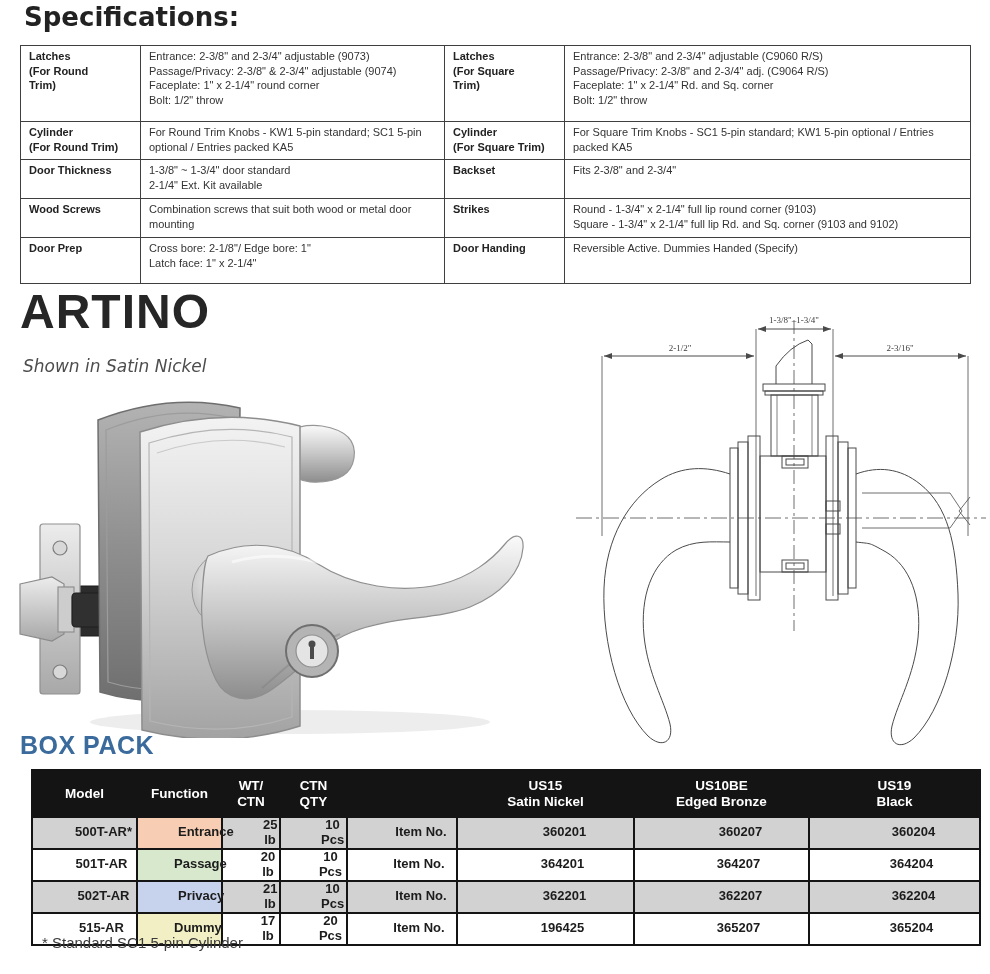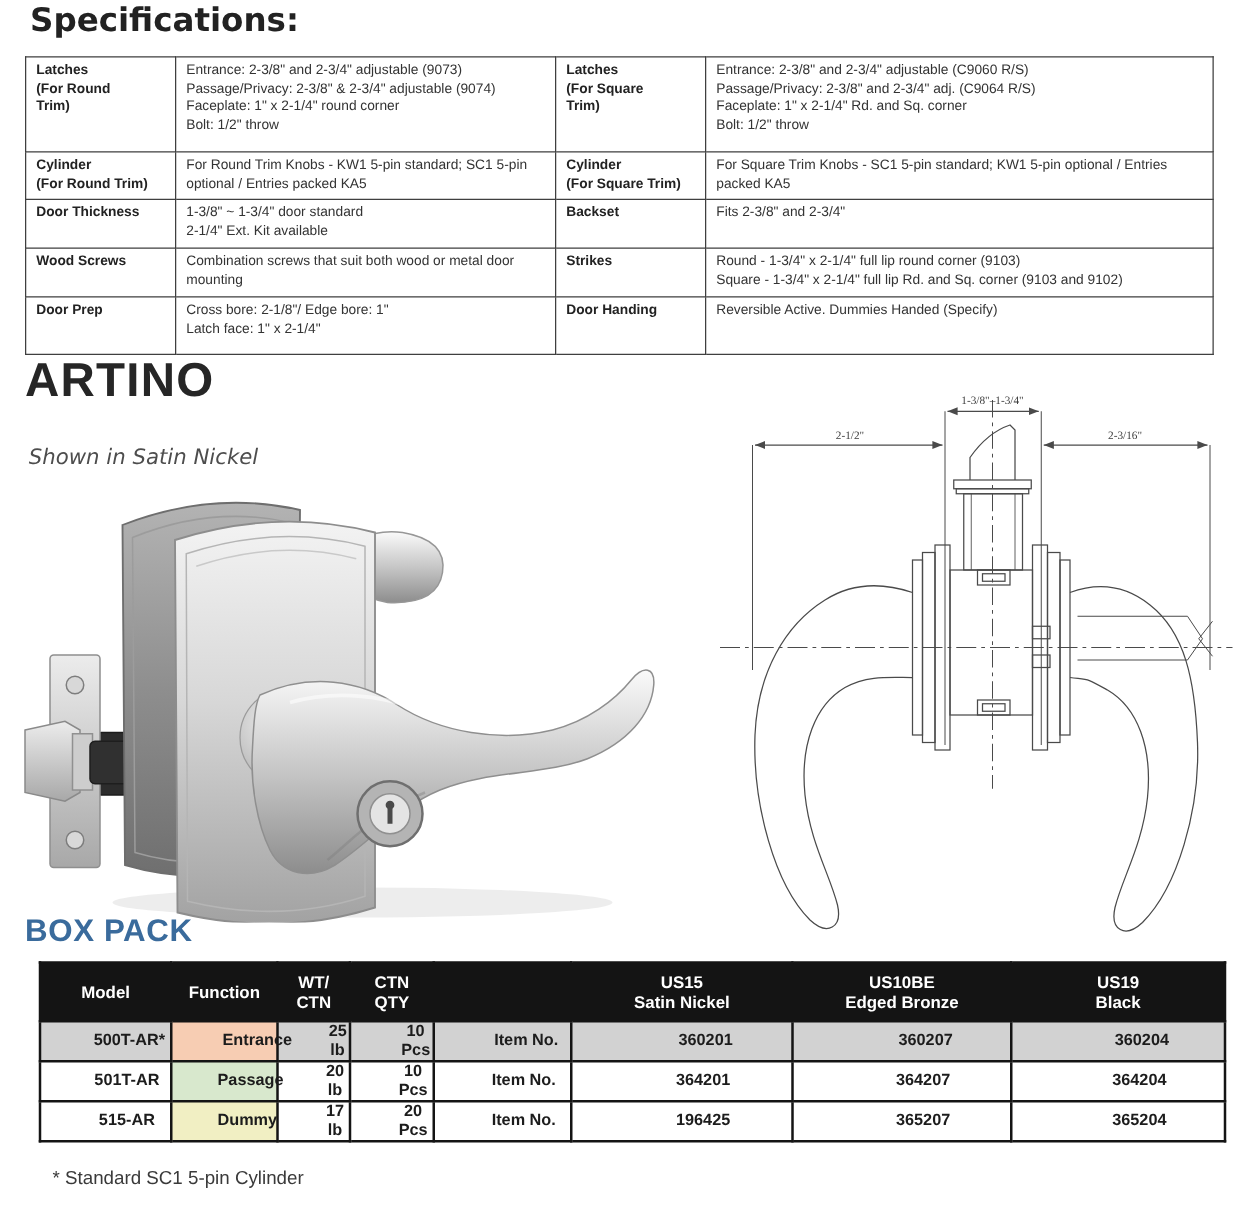--- a/index.html
+++ b/index.html
@@ -8,21 +8,21 @@
 
   .spec-heading{position:absolute;left:24px;top:2px;font-family:"DejaVu Sans",sans-serif;
         font-weight:bold;font-size:26px;color:#222;}
 
   table.spec{position:absolute;left:20px;top:45px;width:950px;border-collapse:collapse;table-layout:fixed;}
   table.spec td{border:1.5px solid #3f3f3f;font-size:11px;line-height:1.33;vertical-align:top;
         padding:3px 8px;white-space:pre-line;color:#333;}
   table.spec td.lbl{font-weight:bold;color:#222;}
 
   .product-title{position:absolute;left:20px;top:284px;font-family:"Liberation Sans",sans-serif;
-        font-weight:900;font-size:38px;letter-spacing:1px;color:#262626;}
+        font-weight:900;font-size:48px;letter-spacing:1px;color:#262626;}
   .product-subtitle{position:absolute;left:23px;top:356px;font-family:"DejaVu Sans",sans-serif;
         font-style:italic;font-size:17px;color:#4d4d4d;}
 
   .photo{position:absolute;left:0px;top:388px;}
   .tech-drawing{position:absolute;left:572px;top:296px;}
   .tech-drawing text{font-family:"Liberation Serif",serif;font-size:9px;fill:#3c3c3c;}
 
   .boxpack-heading{position:absolute;left:20px;top:731px;font-family:"Liberation Sans",sans-serif;
         font-weight:900;font-size:25px;letter-spacing:0.5px;}
 
@@ -270,20 +270,30 @@
     <tr class="data row-white">
       <td>501T-AR</td>
       <td style="background: rgb(216, 232, 205);">Passage</td>
       <td>20 lb</td>
       <td>10 Pcs</td>
       <td>Item No.</td>
       <td>364201</td>
       <td>364207</td>
       <td>364204</td>
     </tr>
+    <tr class="data row-gray">
+      <td>502T-AR</td>
+      <td style="background: rgb(199, 210, 236);">Privacy</td>
+      <td>21 lb</td>
+      <td>10 Pcs</td>
+      <td>Item No.</td>
+      <td>362201</td>
+      <td>362207</td>
+      <td>362204</td>
+    </tr>
     <tr class="data row-white">
       <td>515-AR</td>
       <td style="background: rgb(241, 239, 195);">Dummy</td>
       <td>17 lb</td>
       <td>20 Pcs</td>
       <td>Item No.</td>
       <td>196425</td>
       <td>365207</td>
       <td>365204</td>
     </tr>

